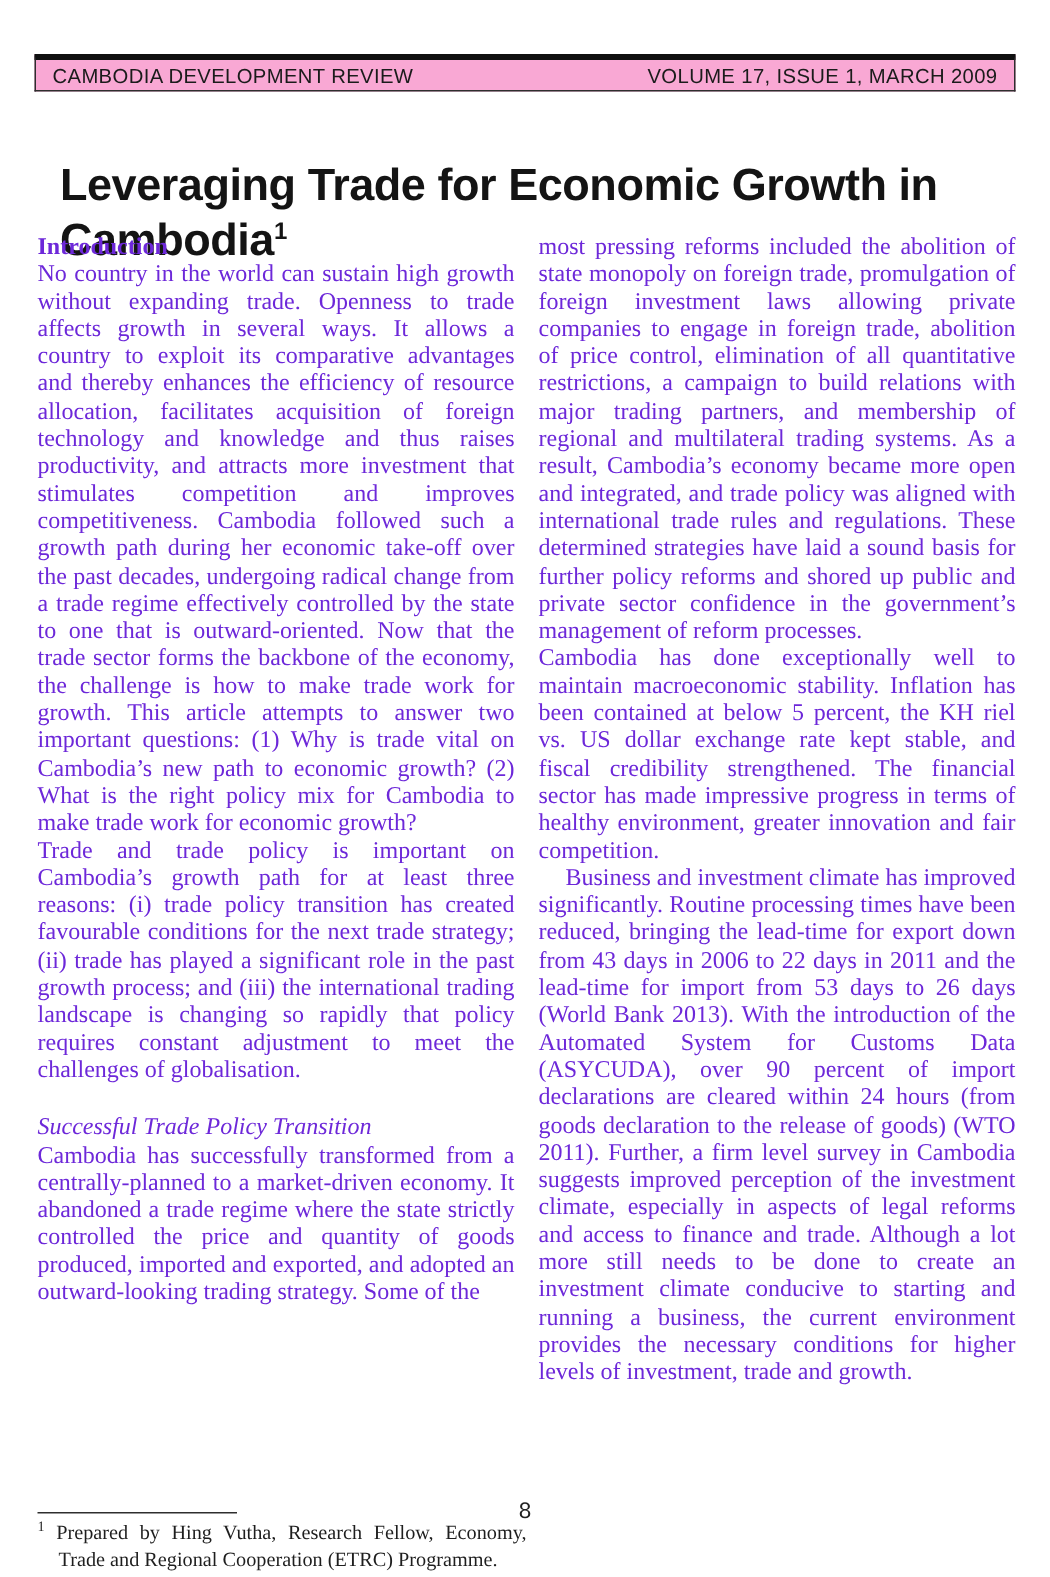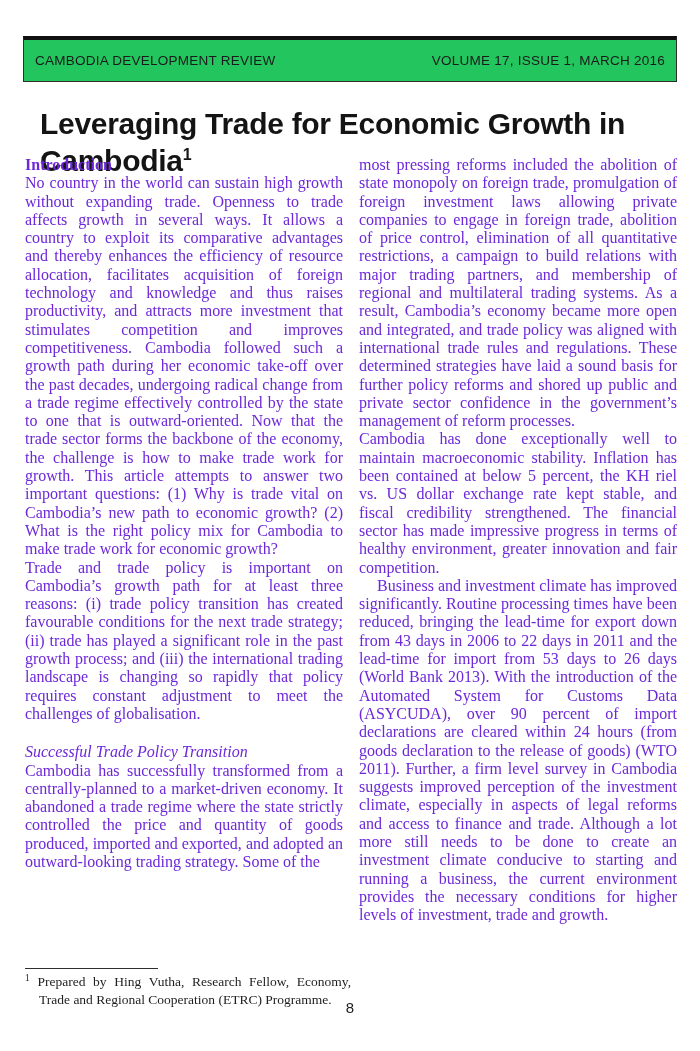--- a/index.html
+++ b/index.html
@@ -16,25 +16,25 @@
     font-family: "Liberation Serif", serif;
     color: #1e1e1e;
   }
 
   
   .header-box {
     position: absolute;
     left: 23px;
     top: 36px;
     width: 654px;
-    height: 46px;
+    height: 25px;
     box-sizing: border-box;
     border: 1.5px solid #2e2e2e;
     border-top: 4px solid #101010;
-    background: #22c55e;
+    background: #f9a8d4;
     display: flex;
     justify-content: space-between;
     align-items: center;
     padding: 0 11px;
     font-family: "Liberation Sans", sans-serif;
     font-size: 13.5px;
     letter-spacing: 0.25px;
     color: #1b1b1b;
     white-space: nowrap;
   }
@@ -90,21 +90,21 @@
   }
   .col .head-bolditalic { font-style: italic; }
   .col .head-italic { font-style: italic; font-weight: normal; }
   .gap-before { margin-top: 20px !important; }
   .indent-first { text-indent: 18px; }
 
   
   .footnote {
     position: absolute;
     left: 25px;
-    top: 968px;
+    top: 1008px;
     width: 326px;
     font-size: 13.5px;
     line-height: 17.5px;
     text-align: justify;
     color: #1e1e1e;
   }
   .footnote-rule {
     width: 133px;
     border-top: 1.8px solid #2e2e2e;
     margin: 0 0 4px 0;
@@ -131,21 +131,21 @@
     color: #222222;
   }
 </style>
 </head>
 <body>
 
 <div class="page">
 
   <div class="header-box">
     <span>CAMBODIA DEVELOPMENT REVIEW</span>
-    <span>VOLUME 17, ISSUE 1, MARCH 2016</span>
+    <span>VOLUME 17, ISSUE 1, MARCH 2009</span>
   </div>
 
   <h1 class="title"><span>Leveraging Trade for Economic Growth in Cambodia</span><sup>1</sup></h1>
 
   <div class="columns">
 
     <div class="col">
       <p class="head-bold">Introduction</p>
       <p>No country in the world can sustain high growth without expanding trade. Openness to trade affects growth in several ways. It allows a country to exploit its comparative advantages and thereby enhances the efficiency of resource allocation, facilitates acquisition of foreign technology and knowledge and thus raises productivity, and attracts more investment that stimulates competition and improves competitiveness. Cambodia followed such a growth path during her economic take-off over the past decades, undergoing radical change from a trade regime effectively controlled by the state to one that is outward-oriented. Now that the trade sector forms the backbone of the economy, the challenge is how to make trade work for growth. This article attempts to answer two important questions: (1) Why is trade vital on Cambodia’s new path to economic growth? (2) What is the right policy mix for Cambodia to make trade work for economic growth?</p>
 

